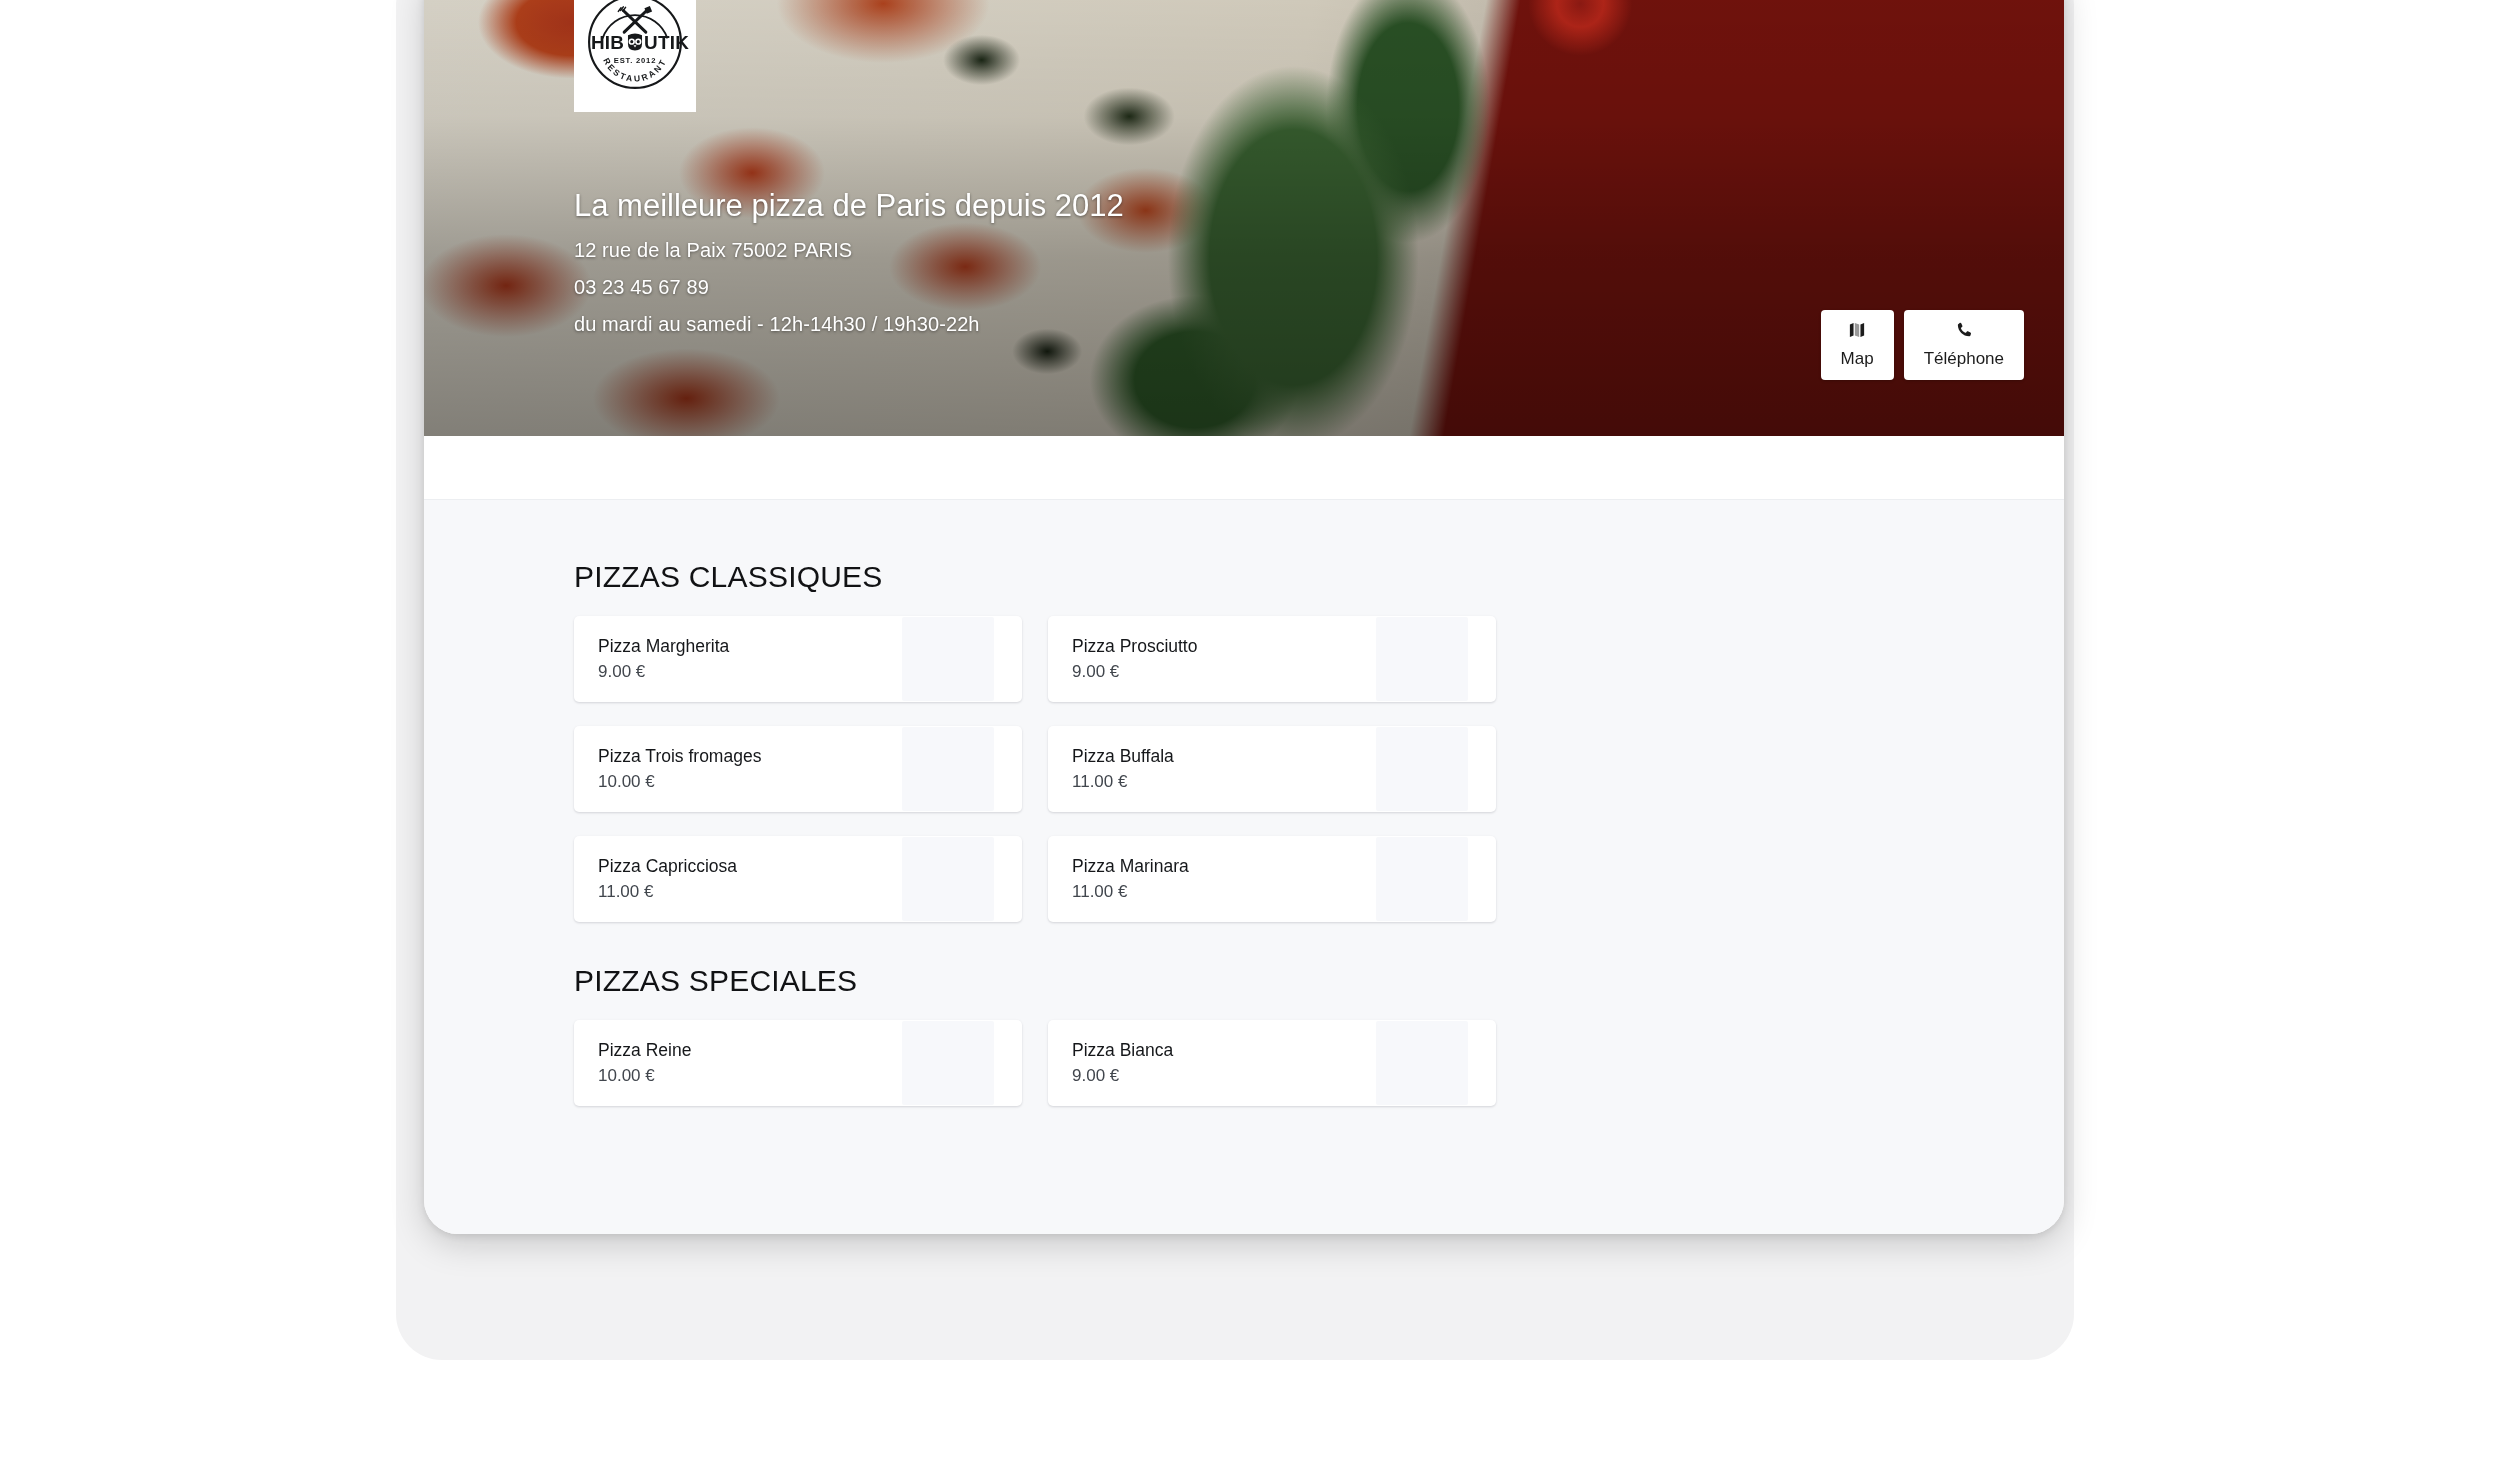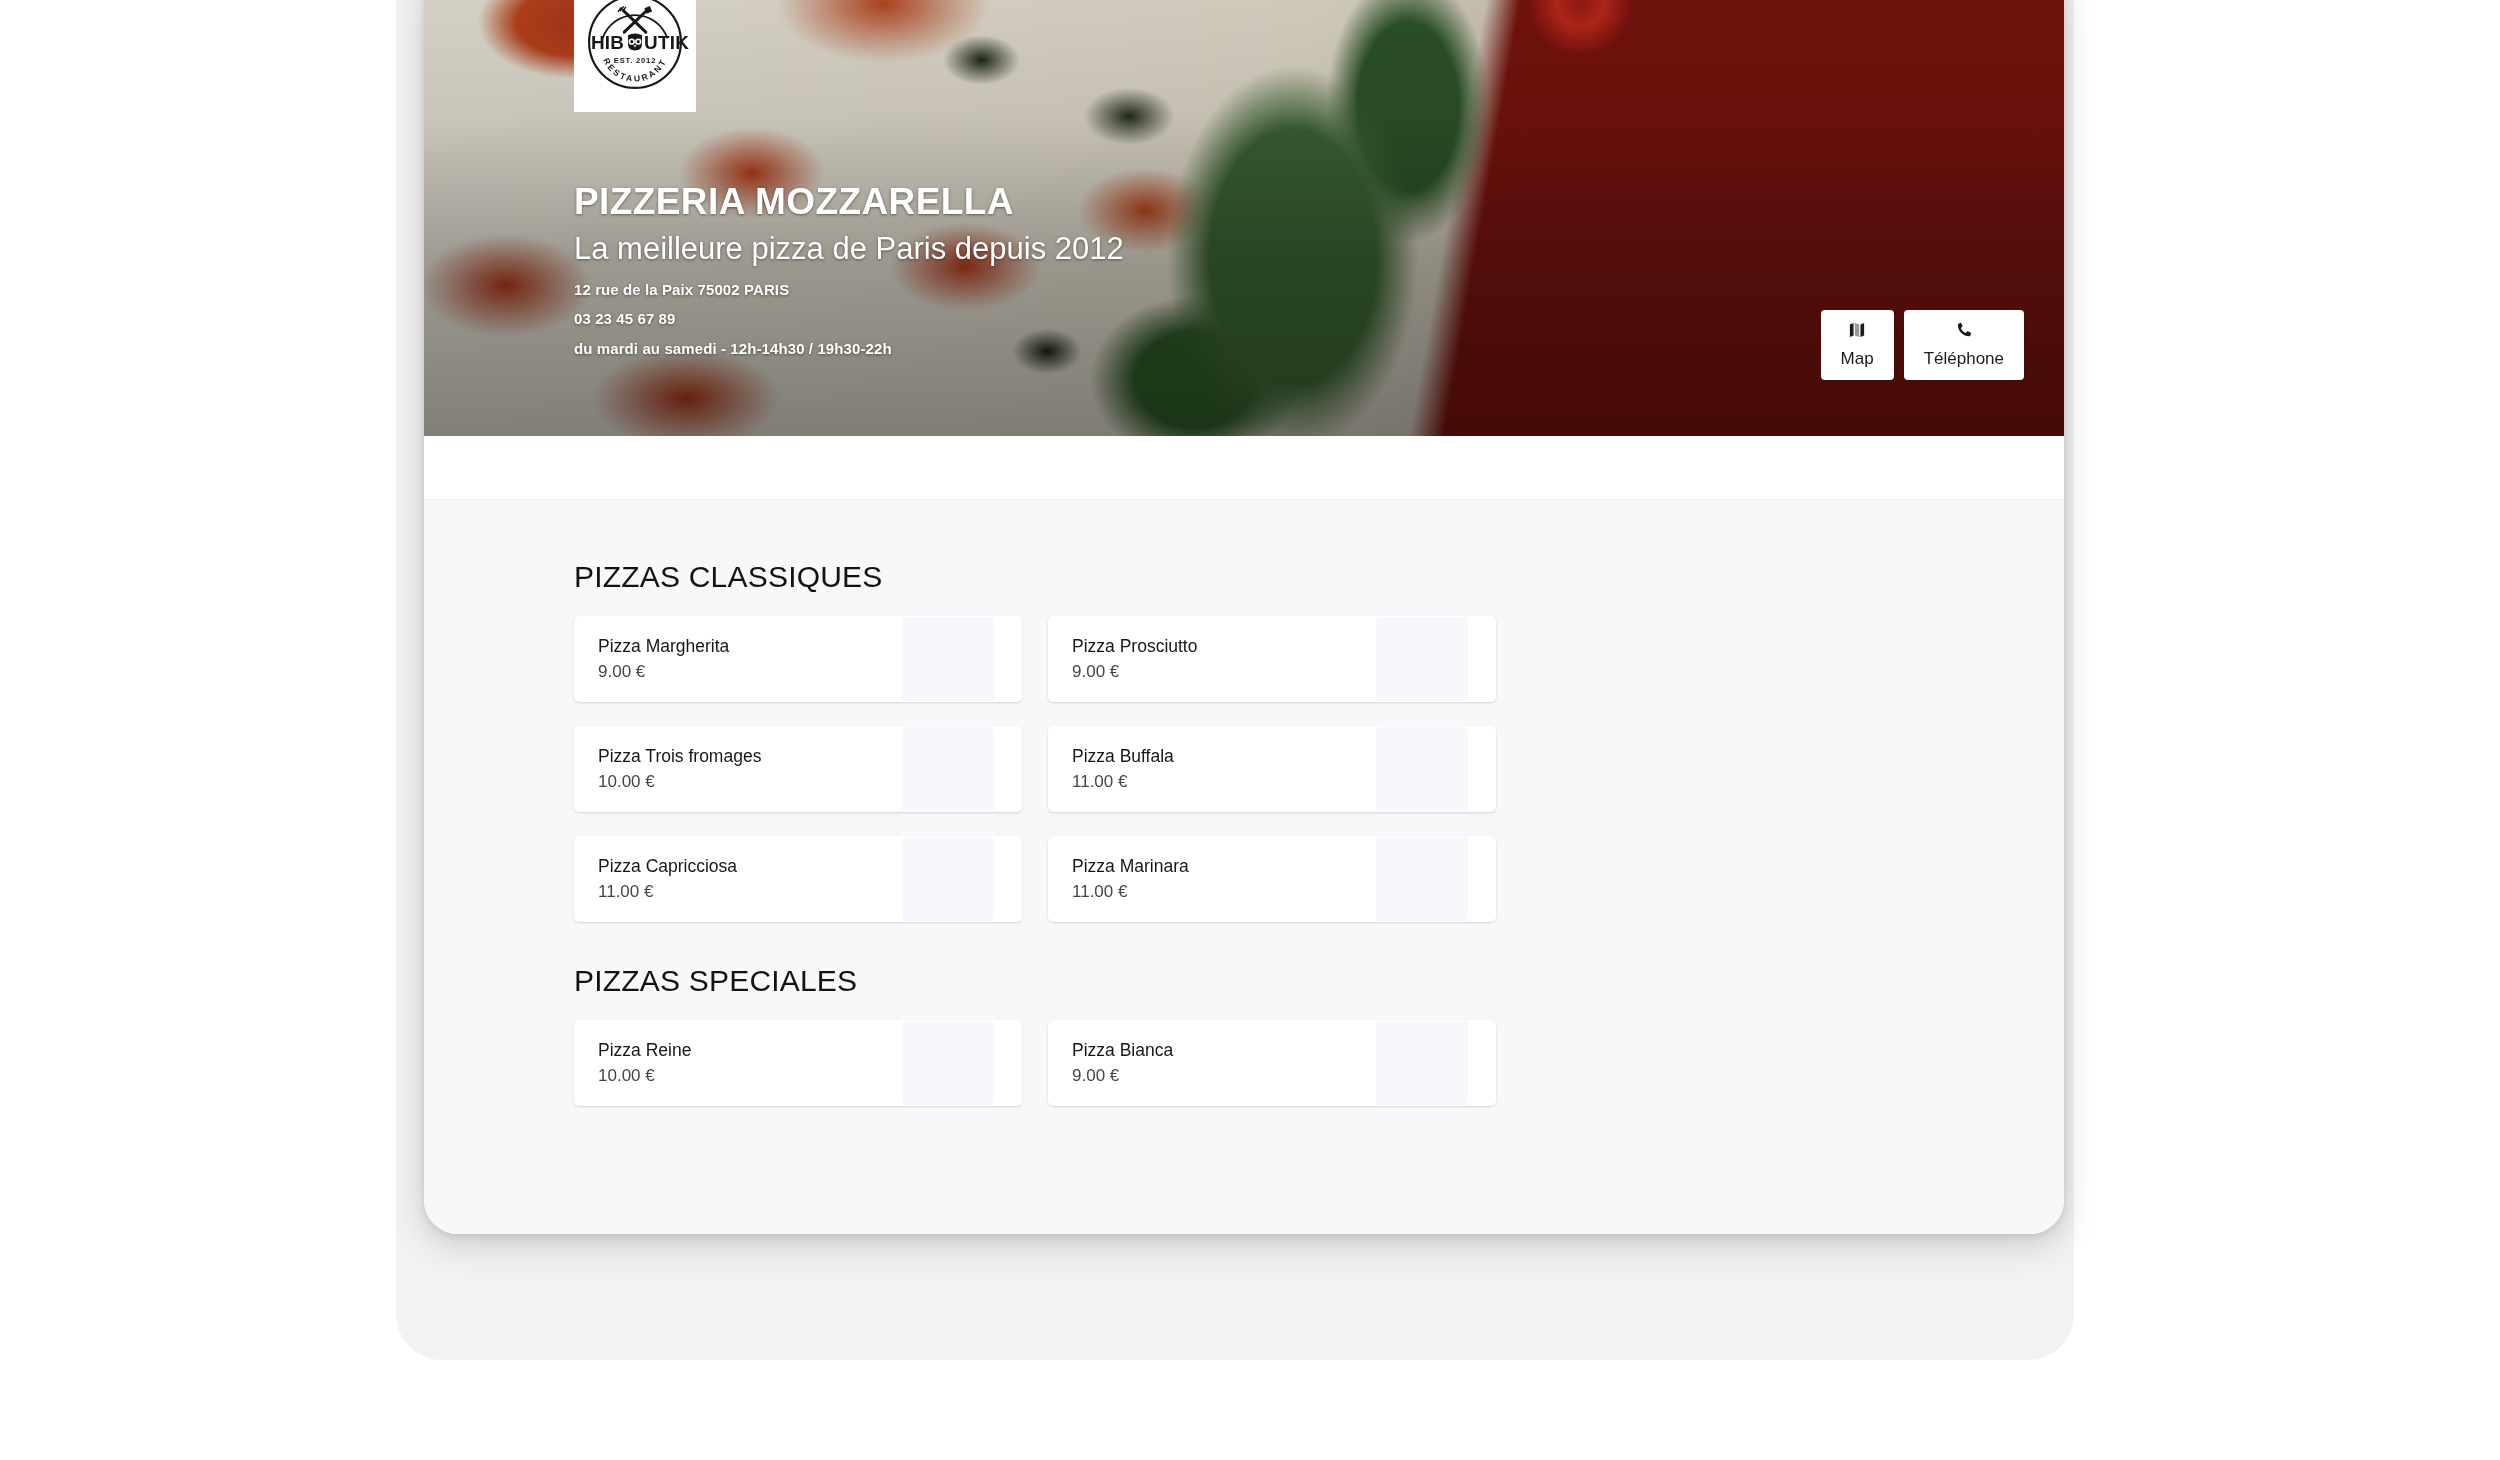--- a/index.html
+++ b/index.html
@@ -121,22 +121,22 @@
     letter-spacing: 0.4px;
     line-height: 1.15;
   }
   #hero-subtitle {
     font-size: 31px;
     font-weight: 400;
     margin-top: 6px;
     line-height: 1.2;
   }
   .hero-line {
-    font-size: 15px;
-    font-weight: 700;
+    font-size: 20px;
+    font-weight: 400;
     margin-top: 8px;
     line-height: 1.45;
     letter-spacing: 0.1px;
   }
   #hero-address { margin-top: 12px; }
 
   
   #hero-actions {
     position: absolute;
     right: 40px;
@@ -286,21 +286,20 @@
         <defs>
           <path id="arcBottom" d="M22 66 A38 38 0 0 0 98 66"></path>
         </defs>
         <text font-family="'Liberation Sans', sans-serif" font-size="9.5" font-weight="700" fill="#16181a" letter-spacing="2.6">
           <textPath href="#arcBottom" startOffset="50%" text-anchor="middle">RESTAURANT</textPath>
         </text>
       </svg>
     </div>
 
     <div id="hero-text">
-      <div id="hero-title">PIZZERIA MOZZARELLA</div>
       <div id="hero-subtitle">La meilleure pizza de Paris depuis 2012</div>
       <div class="hero-line" id="hero-address">12 rue de la Paix 75002 PARIS</div>
       <div class="hero-line">03 23 45 67 89</div>
       <div class="hero-line">du mardi au samedi - 12h-14h30 / 19h30-22h</div>
     </div>
 
     <div id="hero-actions">
       <button class="hero-btn">
         <span>
           <svg width="18" height="18" viewBox="0 0 24 24" fill="#1c1c1c" aria-hidden="true">

